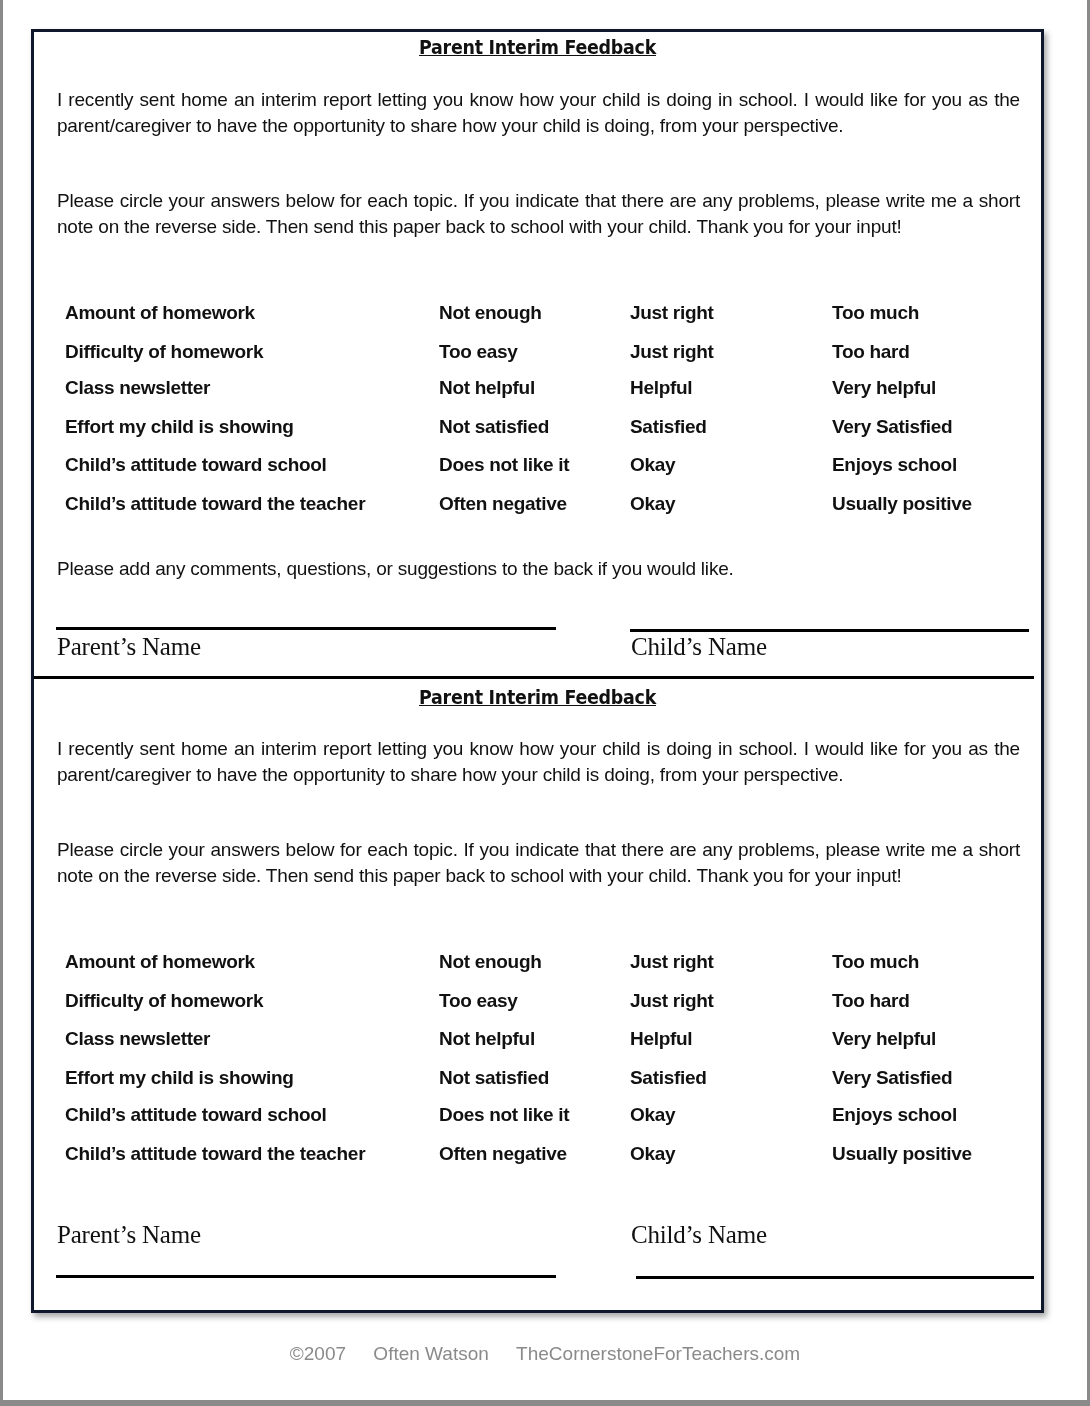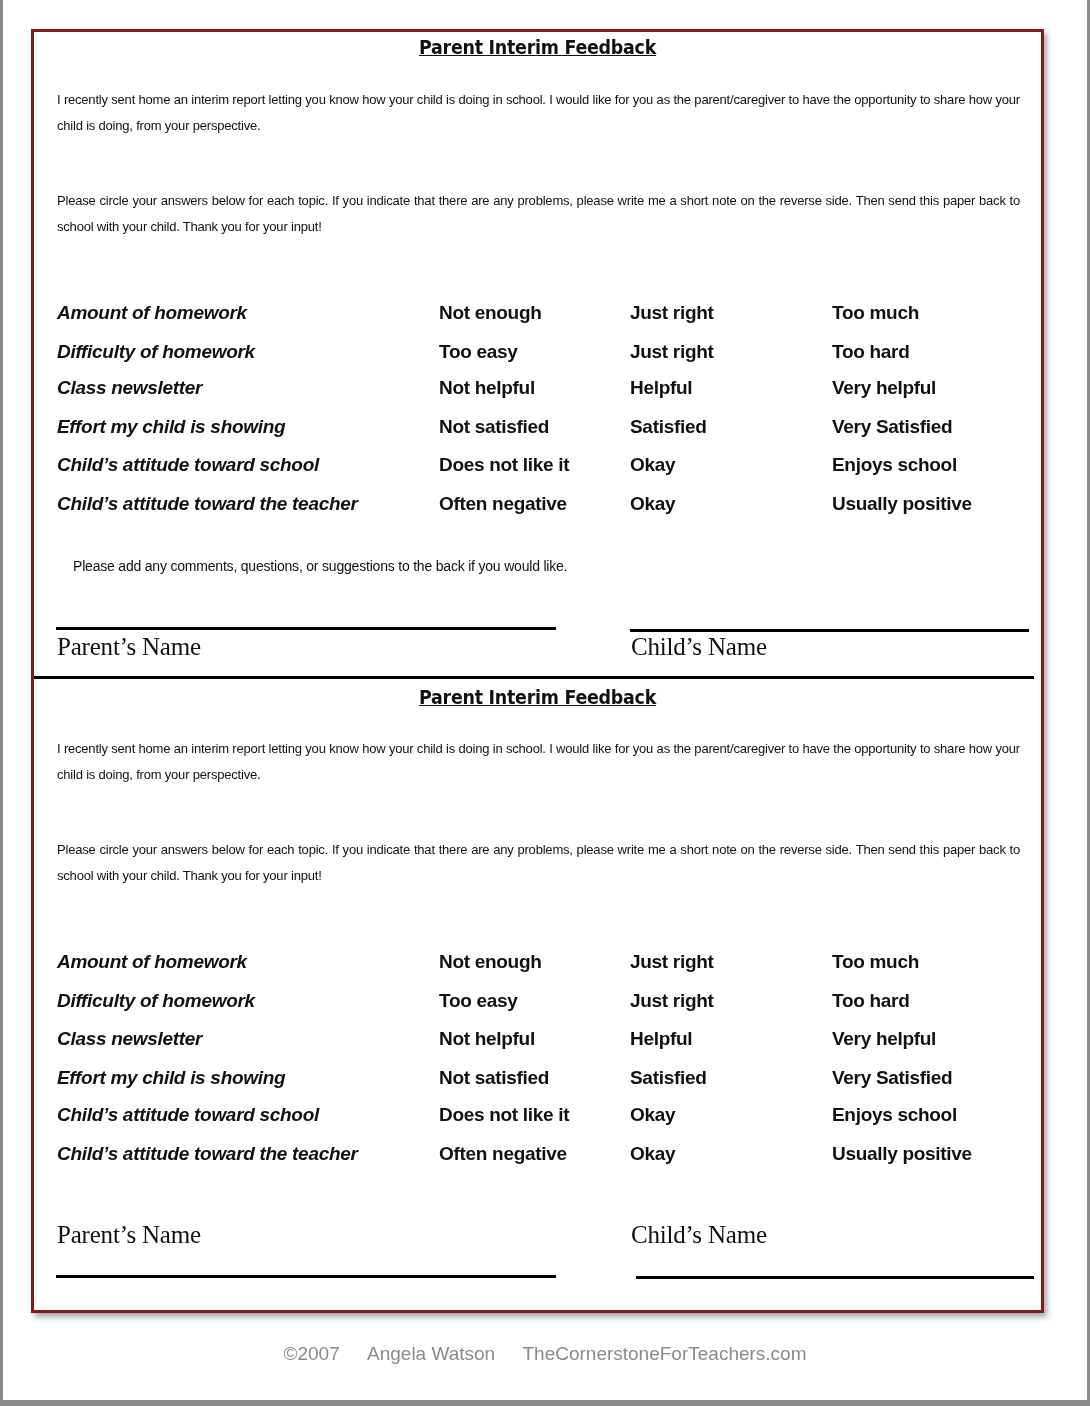--- a/index.html
+++ b/index.html
@@ -22,21 +22,21 @@
       width: 1084px;
       height: 1400px;
       background: #ffffff;
     }
     .frame {
       position: absolute;
       left: 28px;
       top: 29px;
       width: 1007px;
       height: 1278px;
-      border: 3px solid #7f1d1d;
+      border: 3px solid #0f172a;
       box-shadow: 3px 4px 6px rgba(0,0,0,0.35);
       background: #fff;
     }
     .section {
       position: absolute;
       left: 0;
       width: 100%;
     }
     .section.top { top: 0; height: 644px; }
     .section.bottom { top: 647px; height: 631px; }
@@ -57,48 +57,47 @@
       font-size: 19px;
       text-decoration: underline;
       letter-spacing: -0.3px;
       font-family: "Liberation Sans Narrow", "DejaVu Sans", sans-serif;
       transform: scaleX(0.92);
     }
     .para {
       position: absolute;
       left: 23px;
       width: 963px;
-      font-size: 13px;
+      font-size: 19px;
       line-height: 26px;
       text-align: justify;
       letter-spacing: -0.2px;
       font-family: "Liberation Sans", sans-serif;
     }
     .row {
       position: absolute;
       left: 23px;
       width: 970px;
       height: 24px;
       font-weight: bold;
       font-size: 19px;
       font-family: "Liberation Sans", sans-serif;
       letter-spacing: -0.3px;
     }
     .row span { position: absolute; top: 0; white-space: nowrap; }
-    .row .c0 { left: 0; font-style: italic; }
+    .row .c0 { left: 8px; }
     .row .c1 { left: 382px; text-align: right; }
     .row .c2 { left: 573px; }
     .row .c3 { left: 775px; }
     .comment {
       position: absolute;
       left: 23px;
-      font-size: 14px;
+      font-size: 19px;
       font-family: "Liberation Sans", sans-serif;
       letter-spacing: -0.2px;
-      margin-left: 16px;
     }
     .sigline {
       position: absolute;
       height: 3px;
       background: #000;
     }
     .siglabel {
       position: absolute;
       font-size: 25px;
       font-family: Liberation Serif, serif;
@@ -219,16 +218,16 @@
 
       <div class="siglabel" style="left:23px; top:542px;">Parent’s Name</div>
       <div class="siglabel" style="left:597px; top:542px;">Child’s Name</div>
       <div class="sigline" style="left:22px; top:596px; width:500px;"></div>
       <div class="sigline" style="left:602px; top:597px; width:398px;"></div>
     </div>
   </div>
 
   <div class="footer">
     <span>©2007</span>
-    <span>Angela Watson</span>
+    <span>Often Watson</span>
     <span>TheCornerstoneForTeachers.com</span>
   </div>
 </div>
 
 </body></html>

